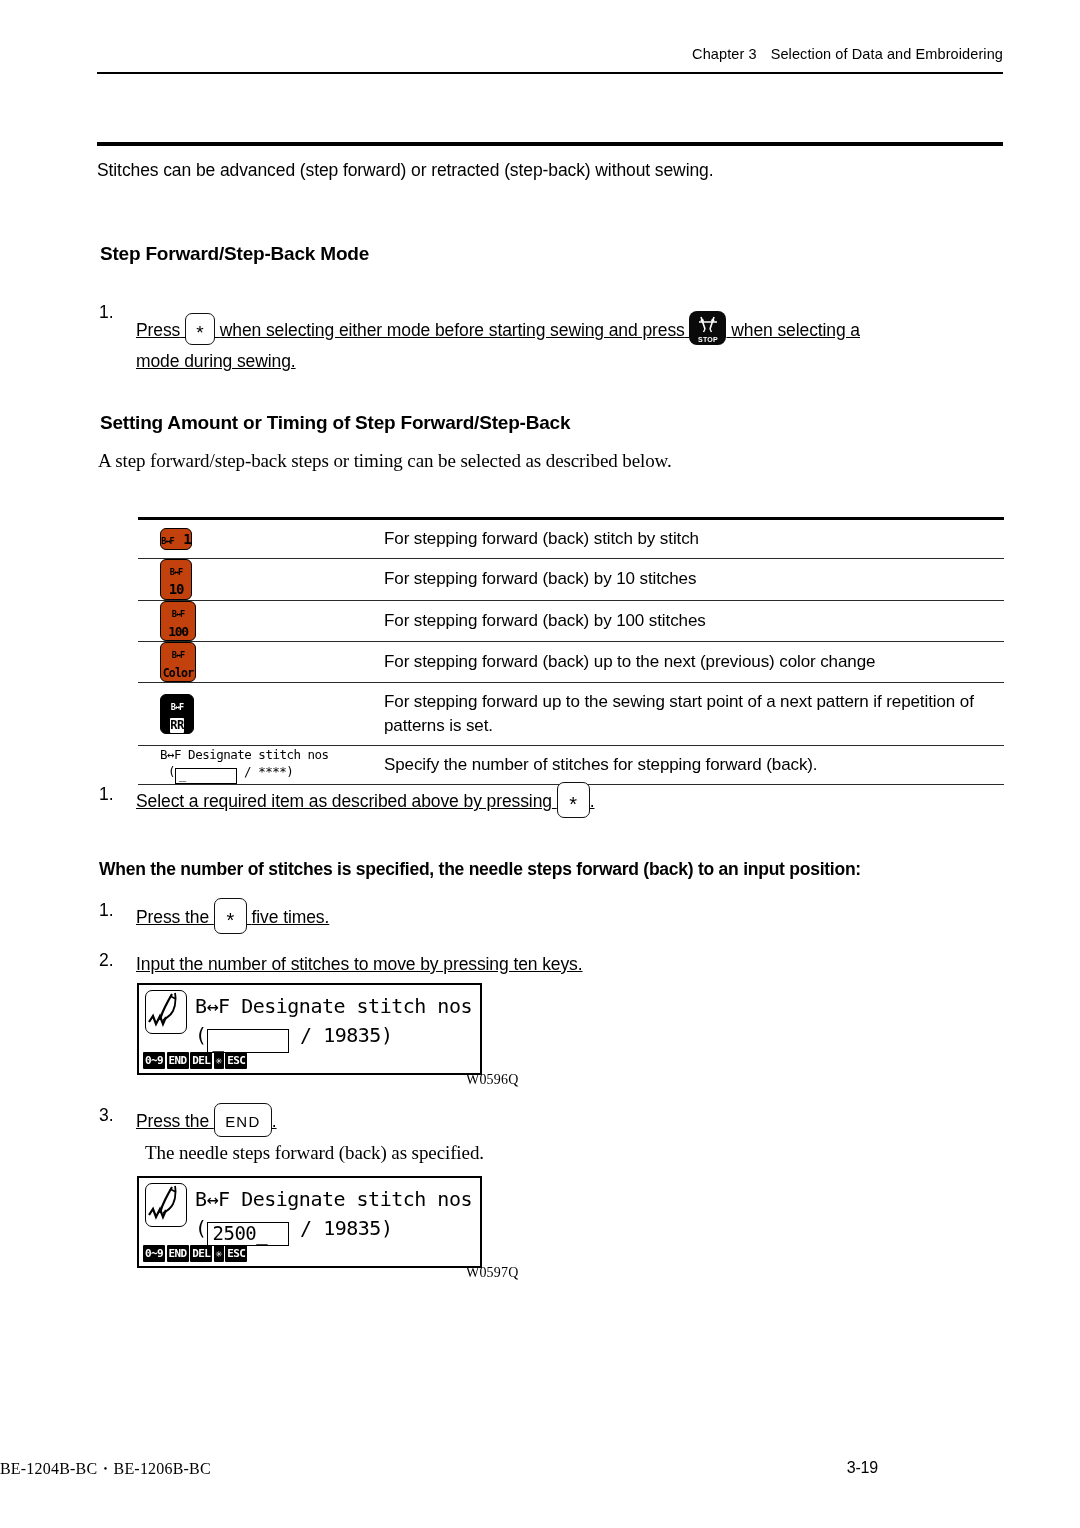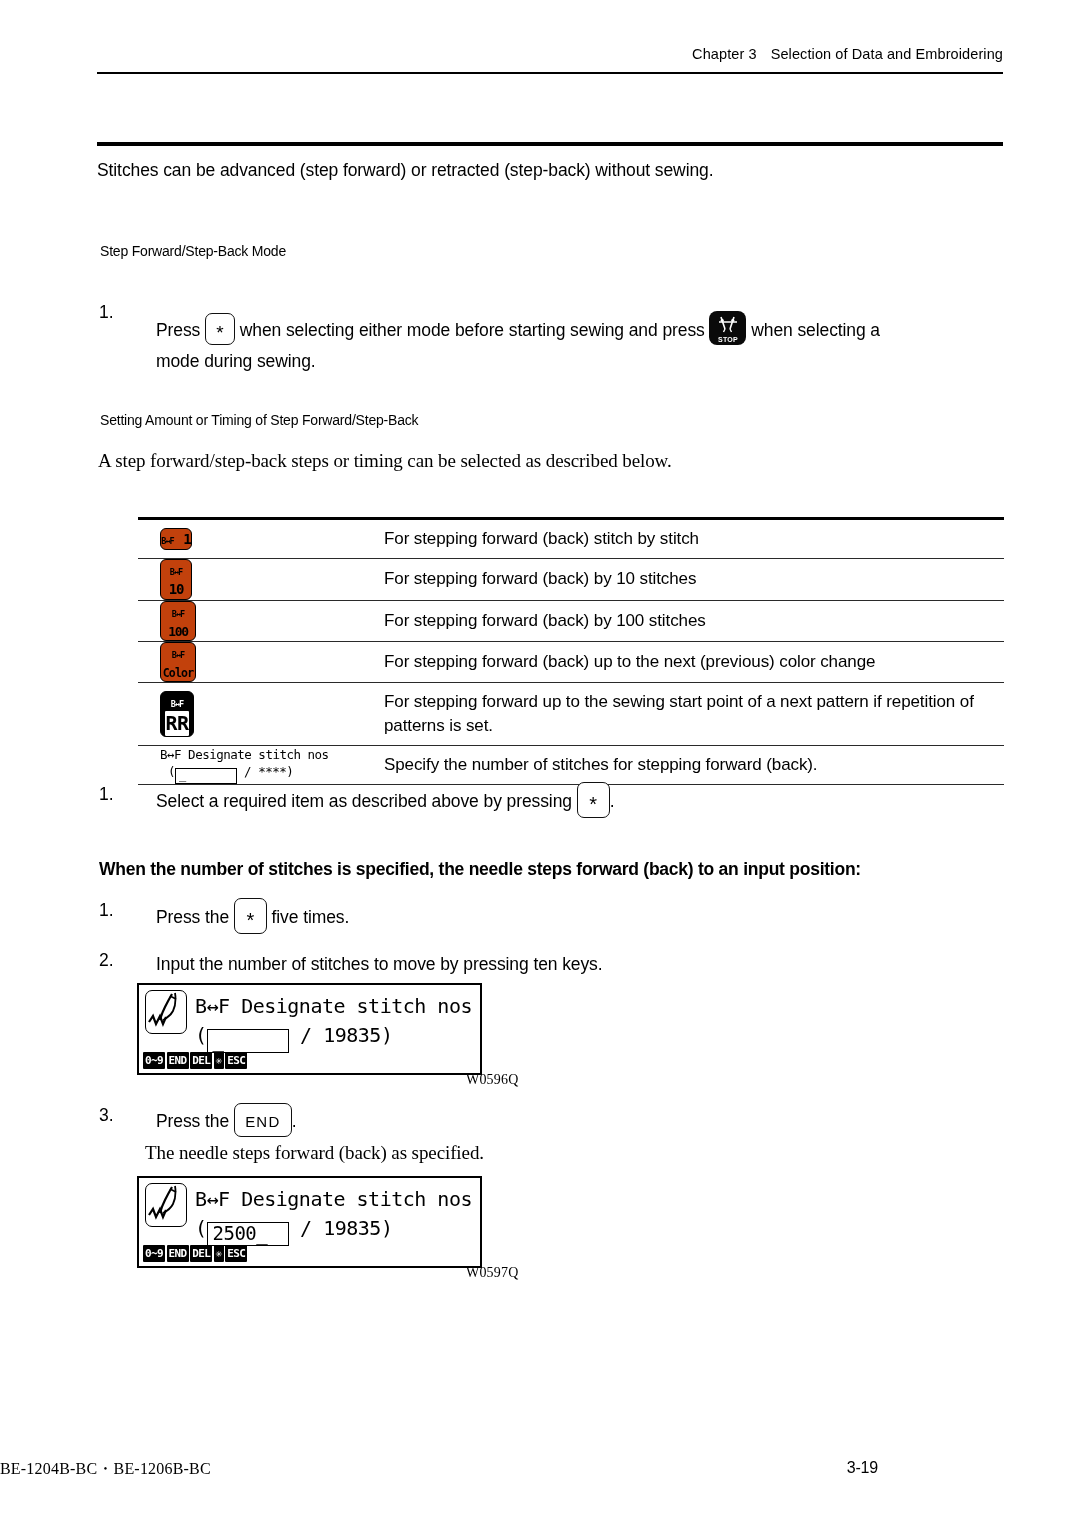--- a/index.html
+++ b/index.html
@@ -59,22 +59,22 @@
   .intro-line {
     position: absolute;
     left: 97px; top: 160px;
     font-size: 17.5px;
     letter-spacing: -0.1px;
   }
 
   
   .h2 {
     position: absolute;
-    font-size: 14px;
-    font-weight: normal;
+    font-size: 19px;
+    font-weight: bold;
     letter-spacing: -0.2px;
   }
   .h2-a { left: 100px; top: 243px; }
   .h2-b { left: 100px; top: 412px; }
 
   .serif-line {
     position: absolute;
     font-family: "Liberation Serif", serif;
     font-size: 19px;
     letter-spacing: -0.1px;
@@ -86,22 +86,23 @@
     position: absolute;
     font-size: 17.5px;
     letter-spacing: -0.1px;
   }
   .step .num {
     position: absolute;
     left: 0; top: 0;
     width: 30px;
   }
   .step .body {
-    margin-left: 57px;
+    margin-left: 37px;
     line-height: 1.62;
+    text-decoration: underline;
   }
 
   .step-1 { left: 99px; top: 302px; width: 910px; }
   .step-sel { left: 99px; top: 784px; width: 880px; }
   .step-press5 { left: 99px; top: 900px; width: 880px; }
   .step-input { left: 99px; top: 950px; width: 880px; }
   .step-end { left: 99px; top: 1105px; width: 880px; }
 
   .bold-note {
     position: absolute;
@@ -244,21 +245,21 @@
     border-color: #000;
     width: 34px;
   }
   .bf-icon.inv .bf-top {
     color: #fff;
     background: #000;
   }
   .bf-icon.inv .bf-val {
     background: #fff;
     color: #000;
-    font-size: 20px;
+    font-size: 12px;
     letter-spacing: -0.5px;
     margin: 0 1px 1px 1px;
     border-radius: 1px;
   }
 
   
   .mini-lcd {
     font-family: "DejaVu Sans Mono", monospace;
     font-size: 12.5px;
     line-height: 1.35;

